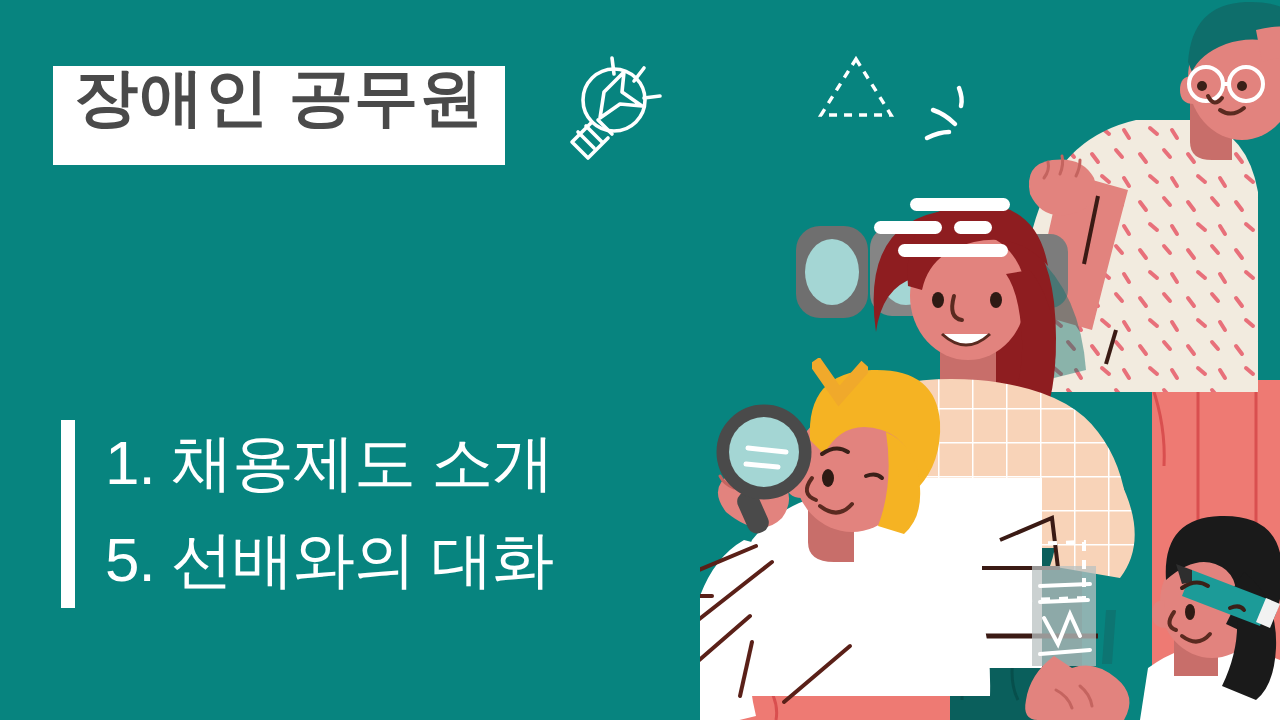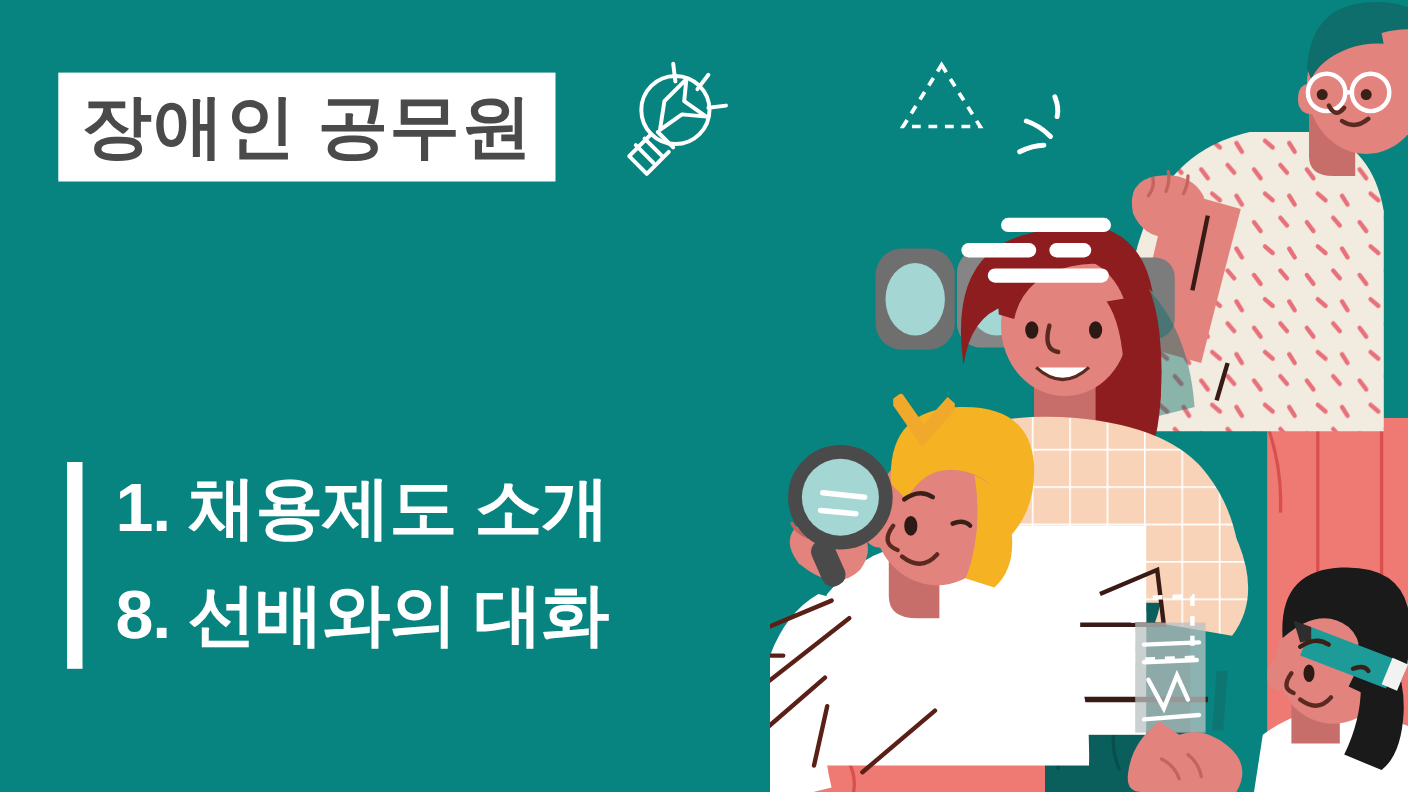--- a/index.html
+++ b/index.html
@@ -6,21 +6,21 @@
   body{
     width:1280px;height:720px;overflow:hidden;
     font-family:"Liberation Sans","DejaVu Sans",sans-serif;
     background:#07847F;
   }
   .poster{position:relative;width:1280px;height:720px;overflow:hidden;background:#07847F;}
 
   
   .badge{
     position:absolute;left:53px;top:66px;width:452px;height:99px;
-    background:#FFFFFF;display:flex;align-items:center;justify-content:center;
+    background:#FFFFFF;display:flex;justify-content:center;
   }
   .badge-text{
     font-size:63px;font-weight:bold;color:#4A4A4A;letter-spacing:1px;
     line-height:1;white-space:nowrap;
     transform:scaleX(1.02);
   }
   .title{
     position:absolute;left:48px;top:173px;width:760px;height:175px;
     display:flex;align-items:center;
   }
@@ -28,21 +28,21 @@
     font-size:150px;font-weight:bold;color:#FFFFFF;letter-spacing:-2px;
     line-height:1;white-space:nowrap;transform:scaleY(1.12) scaleX(1.0);
     transform-origin:left center;
   }
   .agenda{position:absolute;left:61px;top:418px;width:620px;height:192px;}
   .agenda-bar{
     position:absolute;left:0;top:2px;width:14px;height:188px;background:#FFFFFF;
   }
   .agenda-list{position:absolute;left:44px;top:-4px;}
   .agenda-item{
-    font-size:62px;color:#FFFFFF;line-height:97px;white-space:nowrap;font-weight:700;
+    font-size:62px;color:#FFFFFF;line-height:97px;white-space:nowrap;font-weight:400;
     letter-spacing:-1px;
   }
 
   
   .deco{position:absolute;}
   .bulb{left:548px;top:52px;width:120px;height:120px;}
   .tri{left:816px;top:55px;width:80px;height:66px;}
   .sparkle{left:905px;top:80px;width:70px;height:70px;}
   .textlines{left:880px;top:198px;width:130px;height:72px;}
   .tl-row{height:13px;border-radius:7px;background:#FFFFFF;}
@@ -318,17 +318,17 @@
 
   <div class="badge">
     <span class="badge-text">장애인 공무원</span>
   </div>
 
 
   <div class="agenda">
     <div class="agenda-bar"></div>
     <div class="agenda-list">
       <div class="agenda-item">1. 채용제도 소개</div>
-      <div class="agenda-item">8. 선배와의 대화</div>
+      <div class="agenda-item">5. 선배와의 대화</div>
     </div>
   </div>
 
 </div>
 
 </body></html>

